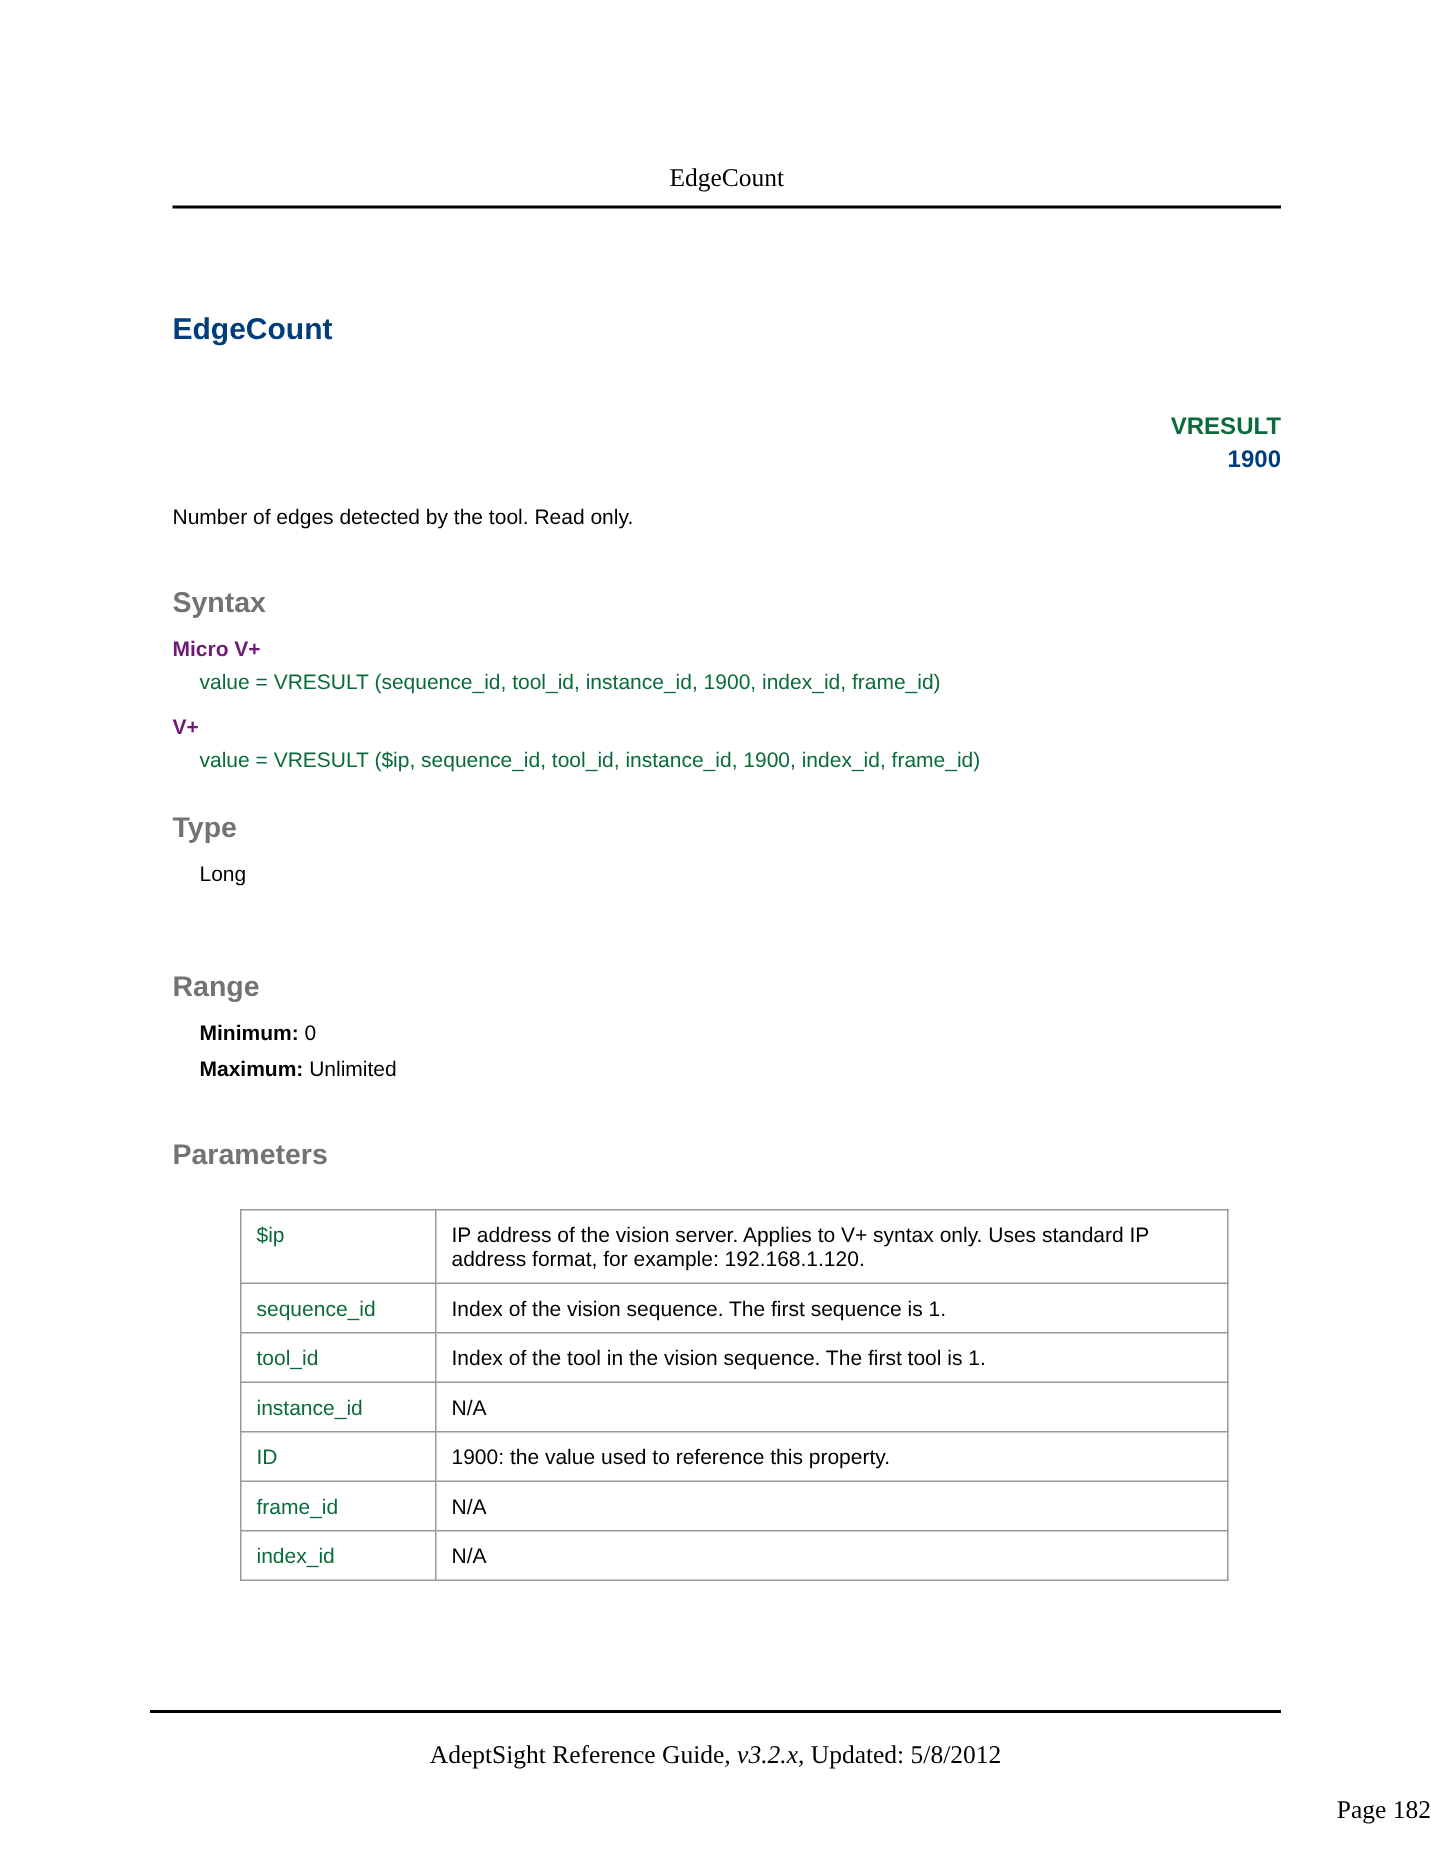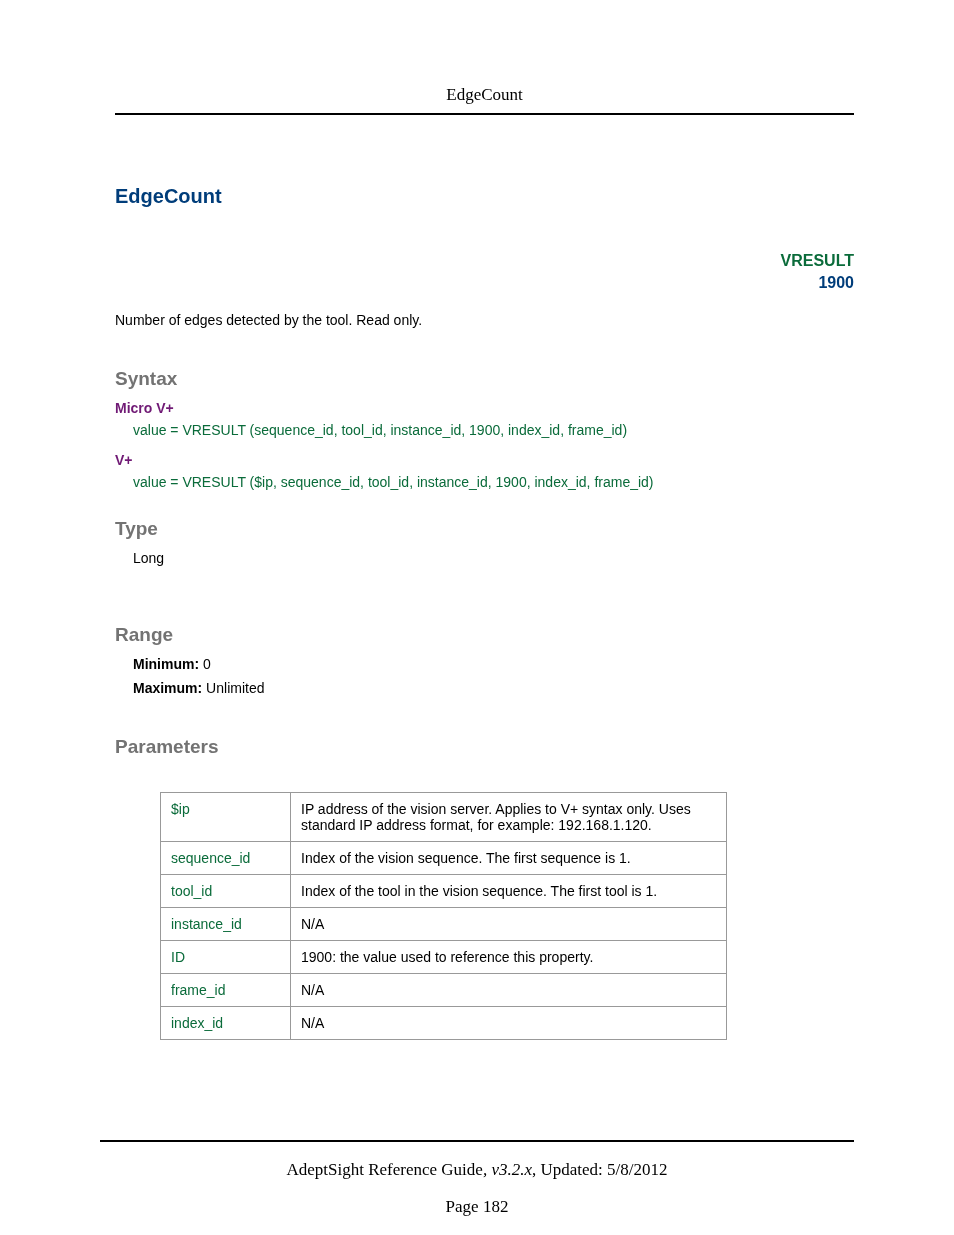--- a/index.html
+++ b/index.html
@@ -10,21 +10,21 @@
     body {
       font-family: Verdana, Geneva, sans-serif;
       font-size: 14px;
       color: #000;
       background: #fff;
       width: 954px;
       height: 1235px;
       position: relative;
     }
     .page {
-      padding: 85px 100px 0 115px;
+      padding: 109px 100px 0 115px;
     }
     .header-title {
       text-align: center;
       font-family: Georgia, 'Times New Roman', serif;
       font-size: 17px;
       padding-bottom: 8px;
       border-bottom: 2px solid #000;
       margin-bottom: 70px;
     }
     .title-row {
@@ -98,23 +98,23 @@
     }
     .range-label {
       font-weight: bold;
       text-align: right;
     }
     .params-section {
       margin-top: 40px;
     }
     .params-table {
       border-collapse: collapse;
-      width: 567px;
+      width: 659px;
       margin-left: 45px;
-      margin-top: 34px;
+      margin-top: 24px;
     }
     .params-table td {
       border: 1px solid #999;
       padding: 8px 10px;
       vertical-align: top;
       font-size: 14px;
     }
     .param-name {
       color: #0a6b3a;
       width: 130px;
@@ -135,21 +135,21 @@
       font-size: 17px;
     }
     .footer-italic {
       font-style: italic;
     }
     .page-num {
       position: absolute;
       bottom: 18px;
       left: 0;
       right: 0;
-      text-align: center;
+      text-align: right;
       font-family: Georgia, 'Times New Roman', serif;
       font-size: 17px;
     }
   </style>
 </head>
 <body>
 
 <div class="page">
   <div class="header-title">EdgeCount</div>
 

